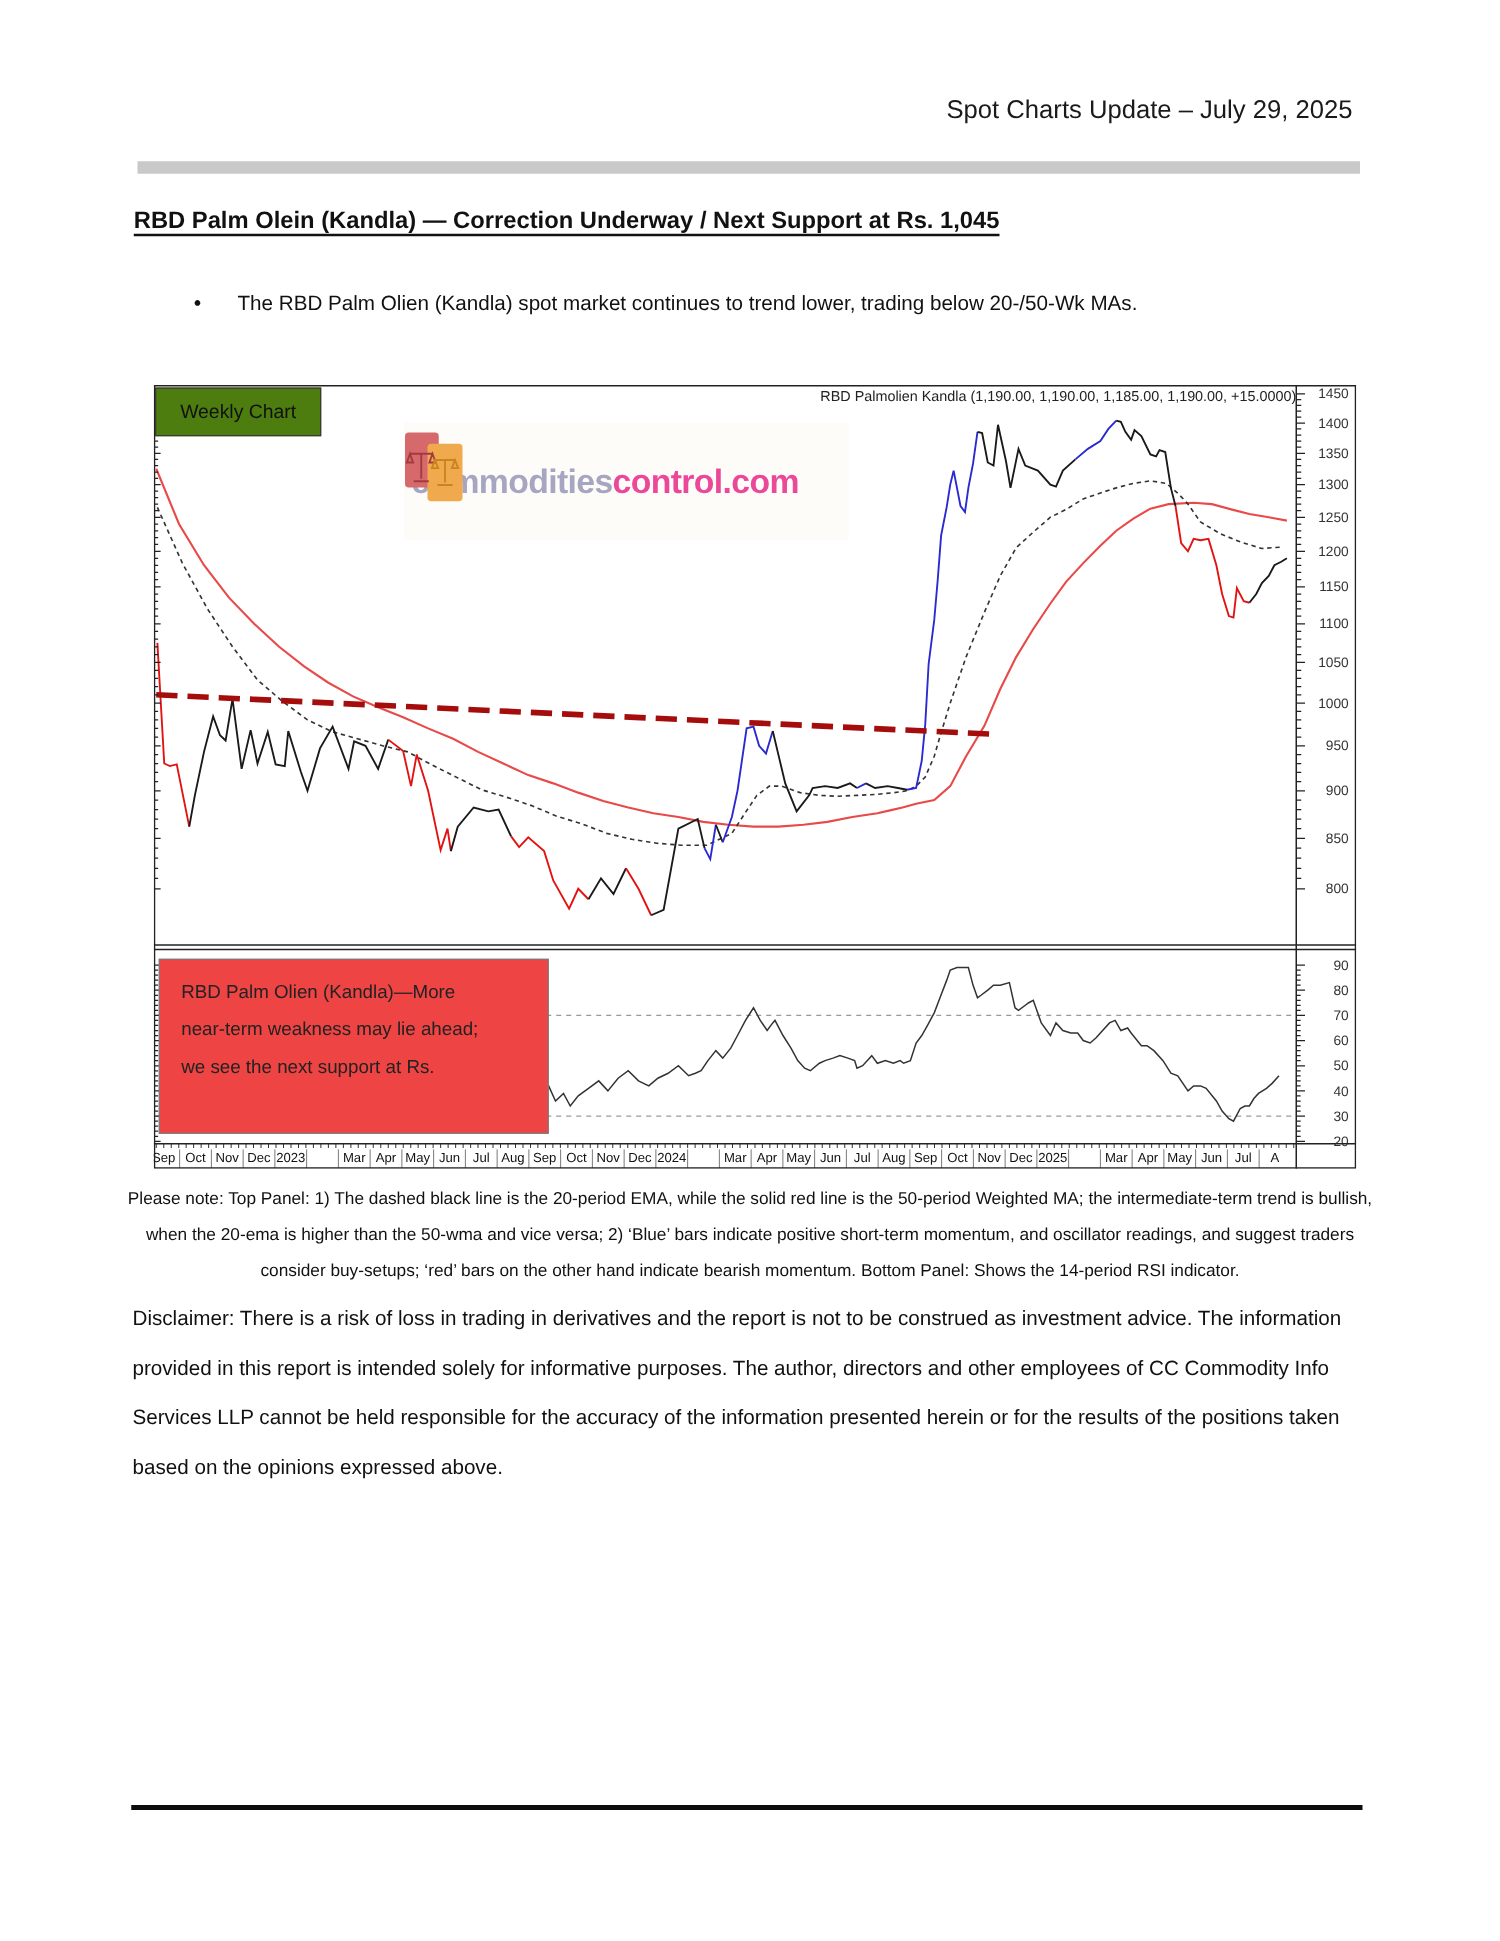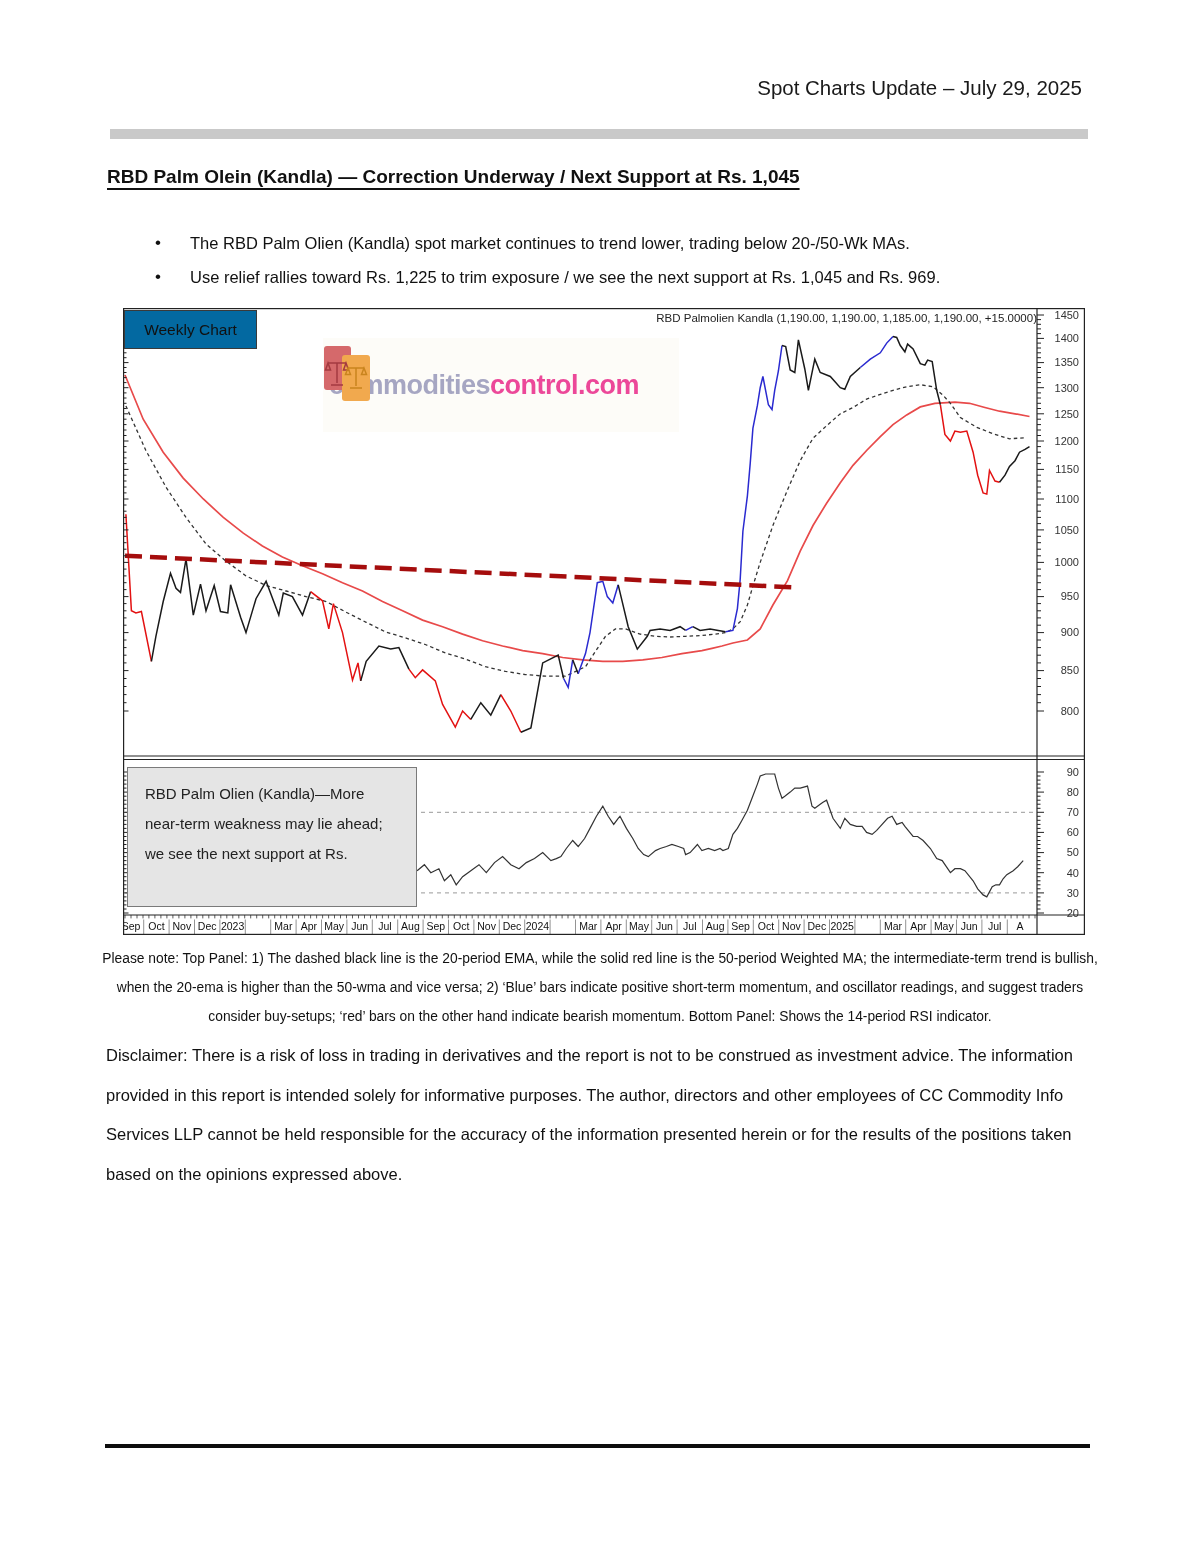--- a/index.html
+++ b/index.html
@@ -13,51 +13,50 @@
     position:absolute;left:107px;top:166px;font-size:19px;font-weight:bold;color:#111;
     text-decoration:underline;text-underline-offset:5px;text-decoration-thickness:1.5px;
   }
   ul.bullets{position:absolute;left:137px;top:218px;margin:12px;padding:0;list-style:none;width:990px;}
   ul.bullets li{position:relative;padding-left:41px;font-size:16.5px;line-height:26px;margin-bottom:8px;color:#111;}
   ul.bullets li::before{content:"\2022";position:absolute;left:6px;top:0;font-size:17px;}
   .chart{position:absolute;left:123px;top:308px;width:962px;height:627px;}
   .chart svg{position:absolute;left:0;top:0;}
   .chart-title{position:absolute;left:0;right:48px;top:4px;text-align:right;font-size:11.5px;color:#222;}
   .weekly-box{
-    position:absolute;left:1px;top:2px;width:131px;height:37px;background:#0369a1;border:1px solid #3a3a3a;
+    position:absolute;left:1px;top:2px;width:131px;height:37px;background:#4d7c0f;border:1px solid #3a3a3a;
     display:flex;align-items:center;justify-content:center;font-size:15.5px;color:#111;
   }
   .watermark{
     position:absolute;left:200px;top:30px;width:356px;height:94px;background:rgba(253,251,247,0.82);
     display:flex;align-items:center;padding-left:6px;box-sizing:border-box;pointer-events:none;
   }
   .wm-text{font-size:27px;font-weight:bold;letter-spacing:-0.5px;white-space:nowrap;}
   .wm-a{color:#a6a6c2;}
   .wm-b{color:#ec4899;}
   .anno{
-    position:absolute;left:4px;top:459px;width:290px;height:140px;background:#e5e5e5;border:1px solid #7a7a7a;
+    position:absolute;left:4px;top:459px;width:312px;height:140px;background:#ef4444;border:1px solid #7a7a7a;
     box-sizing:border-box;padding:11px 0 0 17px;font-size:15px;line-height:30px;color:#222;
   }
   .note{
     position:absolute;left:95px;top:944px;width:1010px;text-align:center;
     font-size:13.8px;line-height:29px;color:#111;
   }
   .disclaimer{position:absolute;left:106px;top:1036px;width:995px;font-size:16.5px;line-height:39.5px;color:#111;}
   .bottomrule{position:absolute;left:105px;top:1444px;width:985px;height:3.5px;background:#0d0d0d;}
 </style>
 </head>
 <body>
 
 <div class="hdr">Spot Charts Update – July 29, 2025</div>
 <div class="graybar"></div>
 <div class="heading">RBD Palm Olein (Kandla) — Correction Underway / Next Support at Rs. 1,045</div>
 
 <ul class="bullets">
   <li>The RBD Palm Olien (Kandla) spot market continues to trend lower, trading below 20-/50-Wk MAs.</li>
-  <li>Use relief rallies toward Rs. 1,225 to trim exposure / we see the next support at Rs. 1,045 and Rs. 969.</li>
 </ul>
 
 <div class="chart">
   <svg id="chart-svg" width="962" height="627" viewBox="0 0 962 627">
       <line x1="2" y1="504.3" x2="914" y2="504.3" stroke="#999999" stroke-width="1" stroke-dasharray="4,4"></line>
       <line x1="2" y1="584.9" x2="914" y2="584.9" stroke="#999999" stroke-width="1" stroke-dasharray="4,4"></line>
       <polyline fill="none" points="2.0,67.0 20.2,111.2 40.2,144.2 60.2,170.1 80.3,191.0 100.3,209.4 120.3,225.1 139.4,238.0 159.4,249.1 179.5,257.8 199.5,265.8 219.5,274.7 239.5,283.0 259.5,293.5 279.6,302.8 299.6,312.1 319.6,318.7 339.6,326.1 359.6,332.8 379.6,338.0 399.7,342.6 419.7,345.6 439.7,349.5 459.7,351.8 479.8,353.3 499.8,353.3 519.8,351.8 538.9,349.5 558.9,345.6 578.9,342.6 589.0,340.3 599.0,338.0 609.9,335.0 624.4,332.0 637.2,320.9 649.9,297.0 664.5,272.7 677.2,243.2 690.0,217.5 703.6,195.2 717.3,174.8 730.0,157.3 743.6,142.5 757.3,128.6 770.0,116.6 783.7,106.9 797.3,98.9 811.9,95.3 831.9,94.2 846.5,95.3 861.9,99.5 876.5,103.2 892.0,105.8 906.5,108.5" stroke="#e84a4a" stroke-width="1.7"></polyline>
       <polyline fill="none" points="2.9,97.9 22.9,142.5 42.9,179.0 63.0,209.4 83.0,236.0 103.0,253.1 123.0,267.9 143.1,277.5 163.1,283.0 183.1,288.6 203.1,293.5 223.1,304.2 243.2,314.3 262.3,323.8 282.3,329.8 302.3,336.5 322.3,344.9 342.3,351.0 362.4,358.7 382.4,363.4 402.4,366.6 422.4,368.2 442.4,368.2 462.5,358.7 472.5,343.3 482.5,328.3 492.5,320.9 502.5,320.9 517.1,326.1 532.5,328.3 547.1,329.0 562.6,328.3 577.1,327.6 592.6,326.1 602.6,324.6 609.9,320.9 617.2,313.6 624.4,297.0 629.9,278.1 637.2,254.4 649.9,217.5 664.5,181.9 677.2,152.7 690.0,130.2 703.6,117.7 717.3,105.8 730.0,99.5 743.6,91.1 757.3,86.4 770.0,82.3 783.7,78.7 797.3,76.7 810.1,78.7 820.1,87.4 827.4,95.3 837.4,109.6 853.8,119.3 870.1,125.8 886.5,130.8 902.0,129.7" stroke="#333333" stroke-width="1.3" stroke-dasharray="3.5,3"></polyline>
       <polyline fill="none" points="2.9,206.3 8.4,302.8 12.9,304.9 18.4,303.5 28.4,353.3" stroke="#e31212" stroke-width="1.5"></polyline>
       <polyline fill="none" points="28.4,353.3 32.9,328.3 40.2,293.5 47.5,265.2 53.0,280.2 57.5,284.4 63.0,251.1 70.3,307.1 77.5,276.1 83.0,302.8 91.2,277.5 97.5,303.5 104.8,304.9 107.6,276.8 117.6,309.2 123.0,324.6 133.0,290.7 143.1,273.3 155.8,307.1 160.3,285.1 169.4,288.6 179.5,307.1 187.6,283.7" stroke="#1a1a1a" stroke-width="1.5"></polyline>

